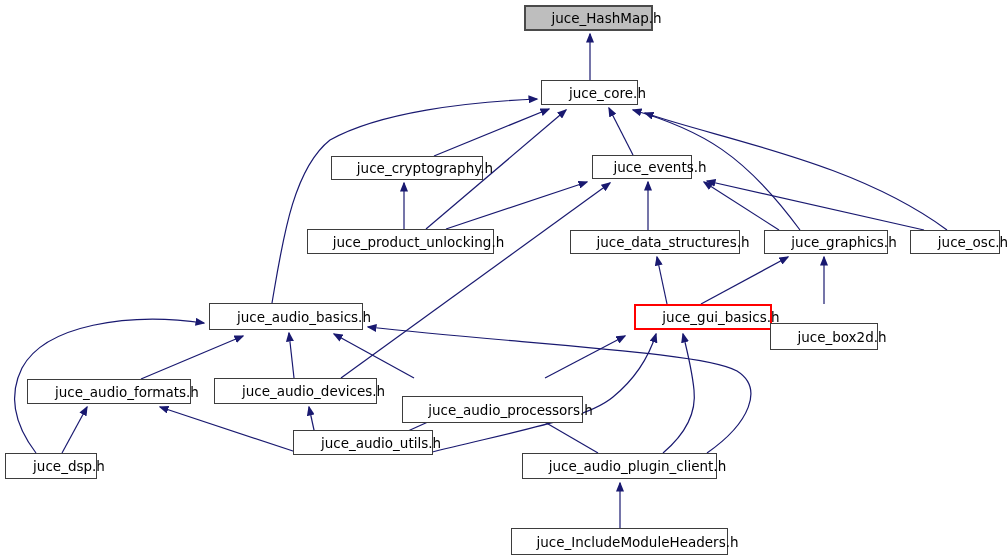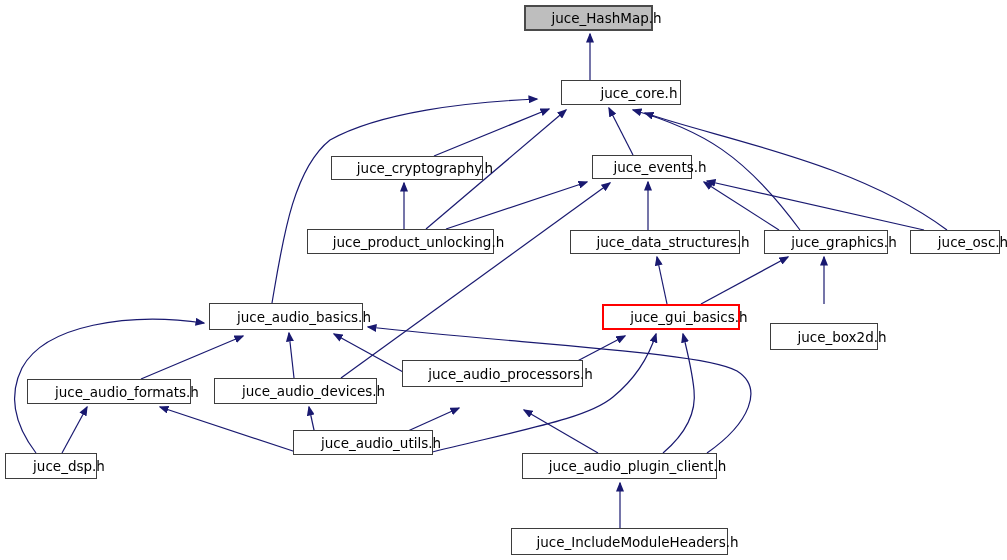--- a/index.html
+++ b/index.html
@@ -86,21 +86,21 @@
         <path d="M598,453 L524,410" class="edge" stroke="#191970" marker-end="url(#arrowhead)"></path>
         <path d="M663,453 C690,430 696,408 694,390 C692,370 687,350 683,334" class="edge" stroke="#191970" marker-end="url(#arrowhead)"></path>
         <path d="M707,453 C750,423 764,388 737,371 C705,352 520,344 368,327" class="edge" stroke="#191970" marker-end="url(#arrowhead)"></path>
         <path d="M620,528 L620,483" class="edge" stroke="#191970" marker-end="url(#arrowhead)"></path>
       </g>
   </svg>
   <div id="node-layer">
       <div class="node root" style="left: 524px; top: 5px; width: 129px; height: 26px; color: rgb(0, 0, 0); background: rgb(190, 190, 190); border-color: rgb(74, 74, 74);">
         <span>juce_HashMap.h</span>
       </div>
-      <div class="node" style="left: 541px; top: 80px; width: 120px; height: 25px; color: rgb(0, 0, 0); background: rgb(255, 255, 255); border-color: rgb(61, 61, 61); margin-left: 20px;">
+      <div class="node" style="left: 541px; top: 80px; width: 97px; height: 25px; color: rgb(0, 0, 0); background: rgb(255, 255, 255); border-color: rgb(61, 61, 61);">
         <span>juce_core.h</span>
       </div>
       <div class="node" style="left: 331px; top: 156px; width: 152px; height: 24px; color: rgb(0, 0, 0); background: rgb(255, 255, 255); border-color: rgb(61, 61, 61);">
         <span>juce_cryptography.h</span>
       </div>
       <div class="node" style="left: 592px; top: 155px; width: 100px; height: 24px; color: rgb(0, 0, 0); background: rgb(255, 255, 255); border-color: rgb(61, 61, 61);">
         <span>juce_events.h</span>
       </div>
       <div class="node" style="left: 307px; top: 229px; width: 187px; height: 25px; color: rgb(0, 0, 0); background: rgb(255, 255, 255); border-color: rgb(61, 61, 61);">
         <span>juce_product_unlocking.h</span>
@@ -110,33 +110,33 @@
       </div>
       <div class="node" style="left: 764px; top: 230px; width: 124px; height: 24px; color: rgb(0, 0, 0); background: rgb(255, 255, 255); border-color: rgb(61, 61, 61);">
         <span>juce_graphics.h</span>
       </div>
       <div class="node" style="left: 910px; top: 230px; width: 90px; height: 24px; color: rgb(0, 0, 0); background: rgb(255, 255, 255); border-color: rgb(61, 61, 61);">
         <span>juce_osc.h</span>
       </div>
       <div class="node" style="left: 209px; top: 303px; width: 154px; height: 27px; color: rgb(0, 0, 0); background: rgb(255, 255, 255); border-color: rgb(61, 61, 61);">
         <span>juce_audio_basics.h</span>
       </div>
-      <div class="node highlight" style="left: 602px; top: 304px; width: 138px; height: 26px; color: rgb(0, 0, 0); border-color: rgb(255, 0, 0);">
+      <div class="node highlight" style="left: 634px; top: 304px; width: 138px; height: 26px; color: rgb(0, 0, 0); border-color: rgb(255, 0, 0);">
         <span>juce_gui_basics.h</span>
       </div>
       <div class="node" style="left: 770px; top: 304px; width: 108px; height: 27px; color: rgb(0, 0, 0); background: rgb(255, 255, 255); border-color: rgb(61, 61, 61); margin-top: 19px;">
         <span>juce_box2d.h</span>
       </div>
       <div class="node" style="left: 27px; top: 379px; width: 164px; height: 25px; color: rgb(0, 0, 0); background: rgb(255, 255, 255); border-color: rgb(61, 61, 61); text-align: center;">
         <span>juce_audio_formats.h</span>
       </div>
       <div class="node" style="left: 214px; top: 378px; width: 163px; height: 26px; color: rgb(0, 0, 0); background: rgb(255, 255, 255); border-color: rgb(61, 61, 61); text-align: right;">
         <span>juce_audio_devices.h</span>
       </div>
-      <div class="node" style="left: 402px; top: 360px; width: 181px; height: 27px; color: rgb(0, 0, 0); background: rgb(255, 255, 255); border-color: rgb(61, 61, 61);">
+      <div class="node" style="left: 402px; top: 396px; width: 181px; height: 27px; color: rgb(0, 0, 0); background: rgb(255, 255, 255); border-color: rgb(61, 61, 61);">
         <span>juce_audio_processors.h</span>
       </div>
       <div class="node" style="left: 5px; top: 453px; width: 92px; height: 26px; color: rgb(0, 0, 0); background: rgb(255, 255, 255); border-color: rgb(61, 61, 61);">
         <span>juce_dsp.h</span>
       </div>
       <div class="node" style="left: 293px; top: 430px; width: 140px; height: 25px; color: rgb(0, 0, 0); background: rgb(255, 255, 255); border-color: rgb(61, 61, 61); align-items: center;">
         <span>juce_audio_utils.h</span>
       </div>
       <div class="node" style="left: 522px; top: 453px; width: 195px; height: 26px; color: rgb(0, 0, 0); background: rgb(255, 255, 255); border-color: rgb(61, 61, 61);">
         <span>juce_audio_plugin_client.h</span>

